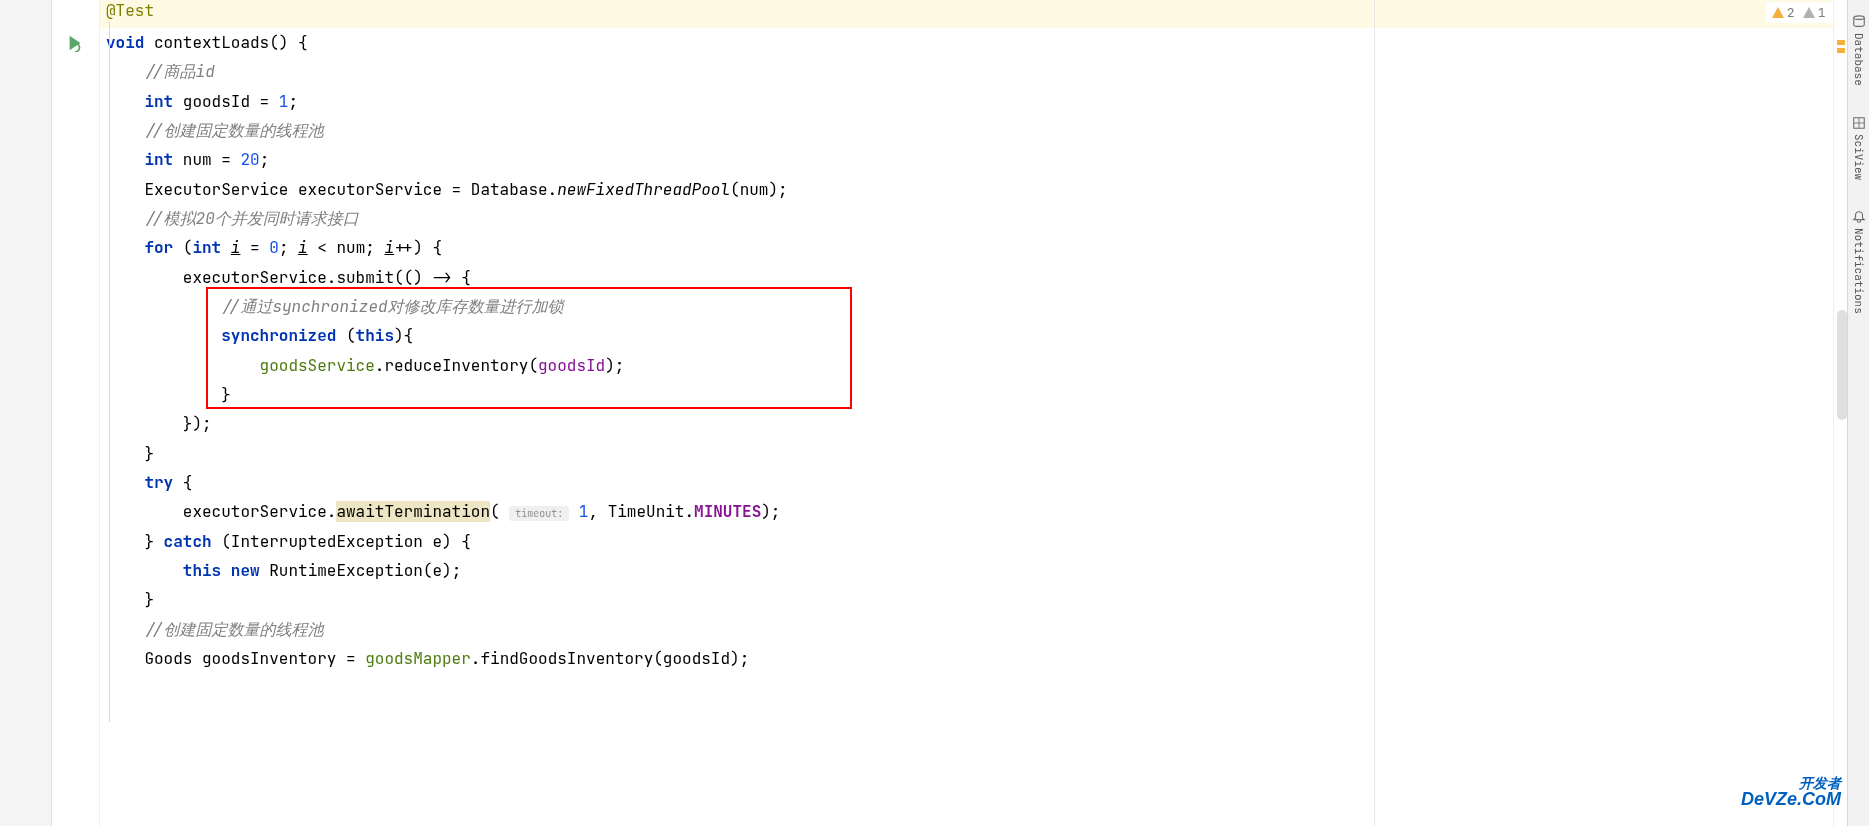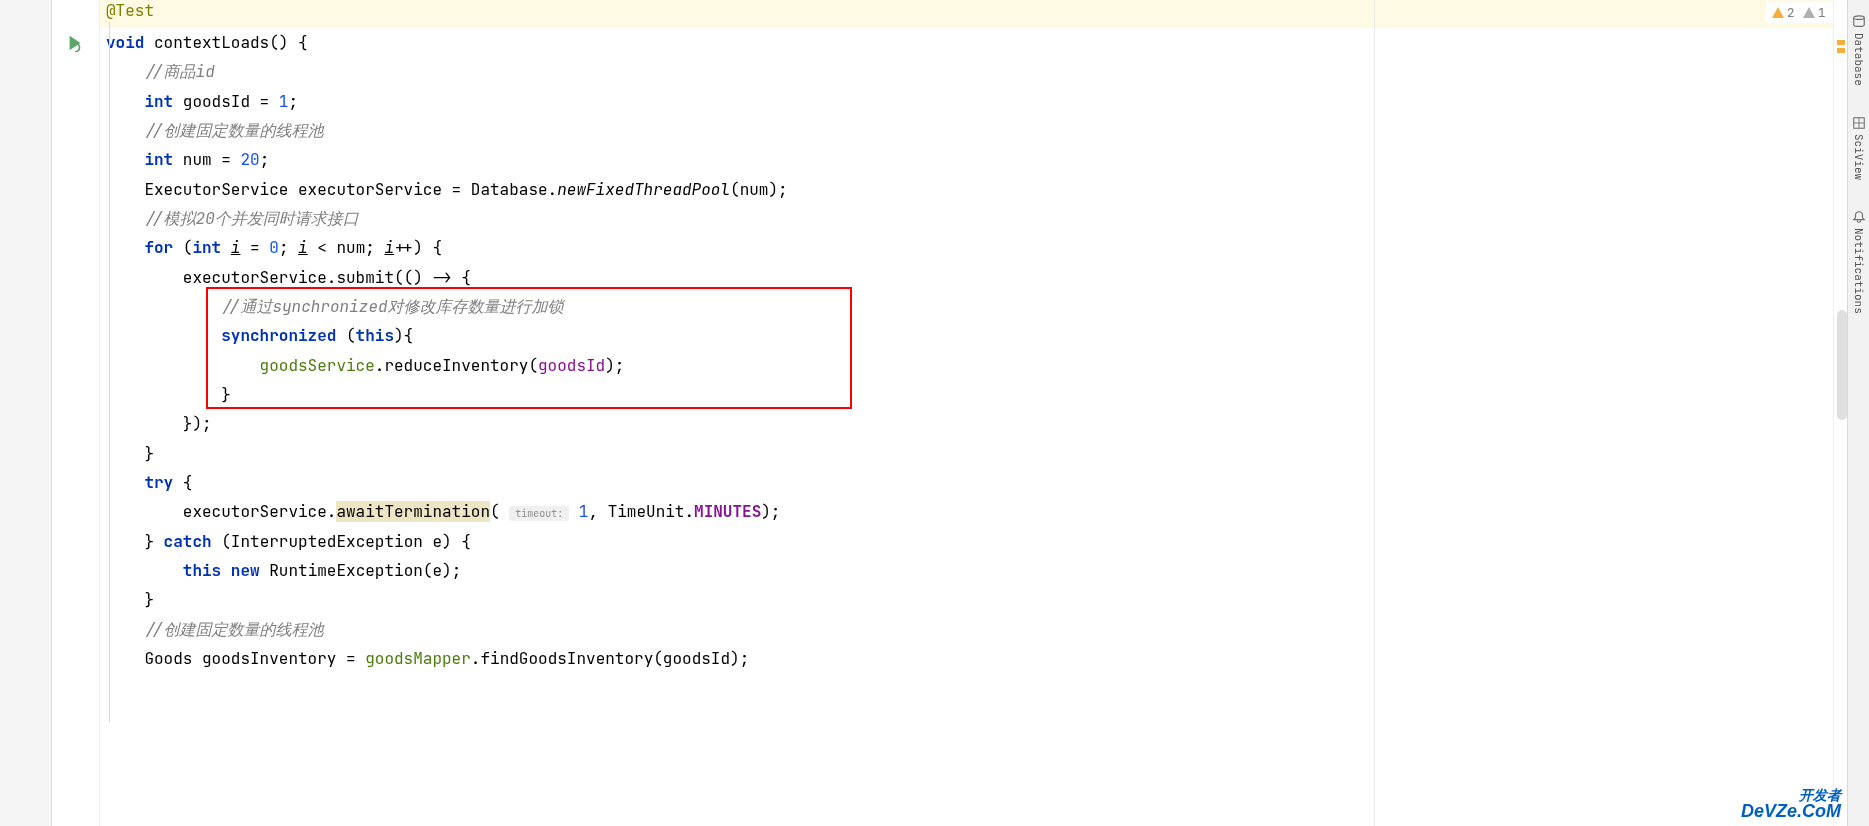--- a/index.html
+++ b/index.html
@@ -154,21 +154,21 @@
       right: 22px;
       top: 310px;
       width: 10px;
       height: 110px;
       background: rgba(150,150,150,0.3);
       border-radius: 5px;
     }
     .watermark {
       position: absolute;
       right: 28px;
-      bottom: 6px;
+      bottom: 18px;
       font-family: Arial, sans-serif;
       font-weight: bold;
       font-style: italic;
       font-size: 18px;
       color: #0060c0;
       text-shadow: 1px 1px 0 #fff;
       line-height: 1;
       text-align: right;
     }
     .watermark .cn { font-size: 14px; display: block; }

